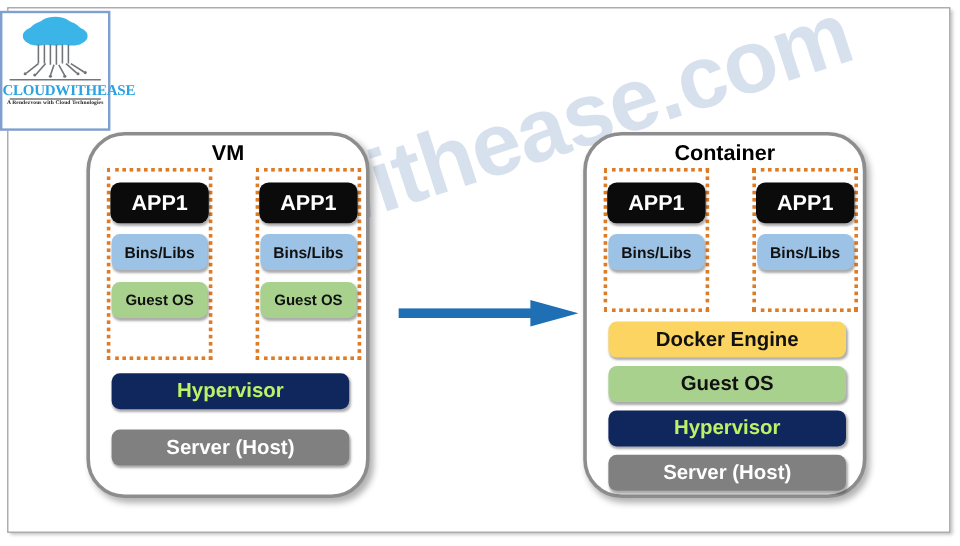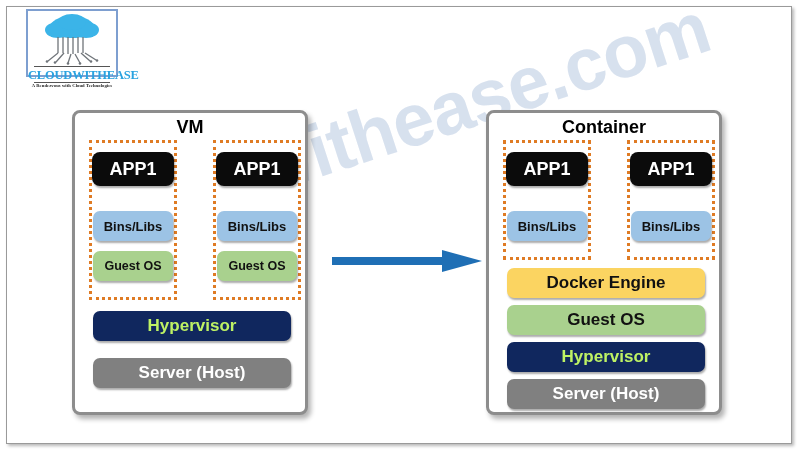--- a/index.html
+++ b/index.html
@@ -52,24 +52,24 @@
     opacity: 0.72;
     letter-spacing: -1px;
     transform: rotate(-18deg);
     transform-origin: left top;
     white-space: nowrap;
   }
 
   
   #logo-box {
     position: absolute;
-    left: 26px;
+    left: 0;
     top: 9px;
     width: 92px;
-    height: 68px;
+    height: 100px;
     background: #ffffff;
     border: 2px solid #7e9fd0;
     box-sizing: border-box;
     z-index: 20;
   }
   #logo-art {
     position: absolute;
     left: 0;
     top: 2px;
     width: 88px;
@@ -115,21 +115,21 @@
     color: #1a1a1a;
     letter-spacing: 0.1px;
   }
 
   
   .panel {
     position: absolute;
     box-sizing: border-box;
     background: #ffffff;
     border: 3px solid #8d8d8d;
-    border-radius: 8px;
+    border-radius: 32px;
     box-shadow: 3px 4px 5px rgba(0,0,0,0.30);
     z-index: 10;
   }
   #panel-vm   { left: 72px;  top: 110px; width: 236px; height: 305px; }
   #panel-cnt  { left: 486px; top: 110px; width: 236px; height: 305px; padding-left: 31px; }
 
   .panel-title {
     position: absolute;
     left: 0;
     top: 4px;
@@ -176,21 +176,21 @@
     background: #0b0b0b;
     color: #ffffff;
     font-size: 18px;
     border-radius: 8px;
   }
   .blk-bins {
     width: 80px; height: 30px;
     background: #9cc3e5;
     color: #111111;
     font-size: 13px;
-    margin-top: 25px;
+    margin-top: 9px;
   }
   .blk-guest-sm {
     width: 80px; height: 30px;
     background: #a9d18e;
     color: #111111;
     font-size: 12.5px;
     margin-top: 10px;
   }
 
   

